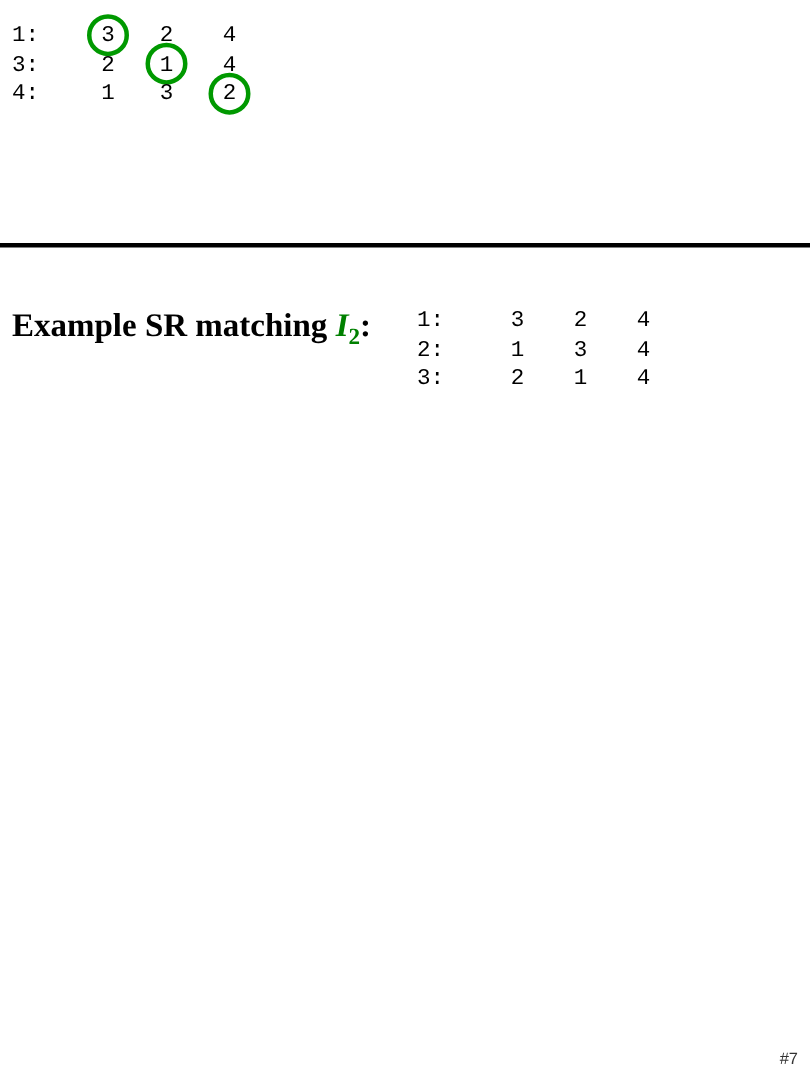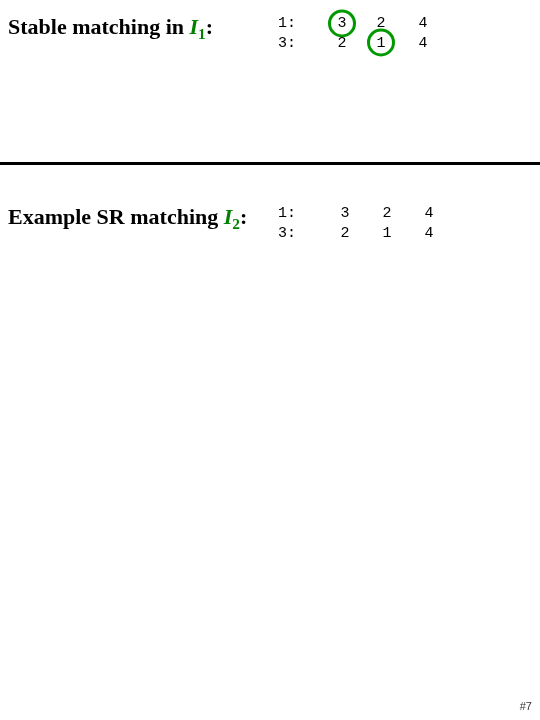--- a/index.html
+++ b/index.html
@@ -28,35 +28,34 @@
     transform: translate(-50%, -52%);
   }
   .divider { position: absolute; left: 0; top: 162px; width: 540px; border-top: 3px solid #000; }
   .pagenum { position: absolute; right: 8px; bottom: 8px; font-family: Arial, sans-serif; font-size: 11px; color: #333; }
 </style>
 </head>
 <body>
 
 <div class="page">
   <div class="block block1">
-    <div class="label">
-      <span>Stable matching in </span><span class="green var"><span>I</span><span class="sub">1</span></span><span>:</span>
-    </div>
     <div class="prefs" id="prefs1">
         <div class="row"><span class="rowlabel">1:</span><span class="cell cell1 circ">3</span><span class="cell">2</span><span class="cell">4</span></div>
         <div class="row"><span class="rowlabel">3:</span><span class="cell cell1">2</span><span class="cell circ">1</span><span class="cell">4</span></div>
+        <div class="row"><span class="rowlabel">4:</span><span class="cell cell1">1</span><span class="cell">3</span><span class="cell circ">2</span></div>
       </div>
   </div>
 
   <div class="divider"></div>
 
   <div class="block block2">
     <div class="label">
       <span>Example SR matching </span><span class="green var"><span>I</span><span class="sub">2</span></span><span>:</span>
     </div>
     <div class="prefs" id="prefs2">
         <div class="row"><span class="rowlabel">1:</span><span class="cell">3</span><span class="cell">2</span><span class="cell">4</span></div>
+        <div class="row"><span class="rowlabel">2:</span><span class="cell">1</span><span class="cell">3</span><span class="cell">4</span></div>
         <div class="row"><span class="rowlabel">3:</span><span class="cell">2</span><span class="cell">1</span><span class="cell">4</span></div>
       </div>
   </div>
 
   <div class="pagenum">#7</div>
 </div>
 
 </body></html>

